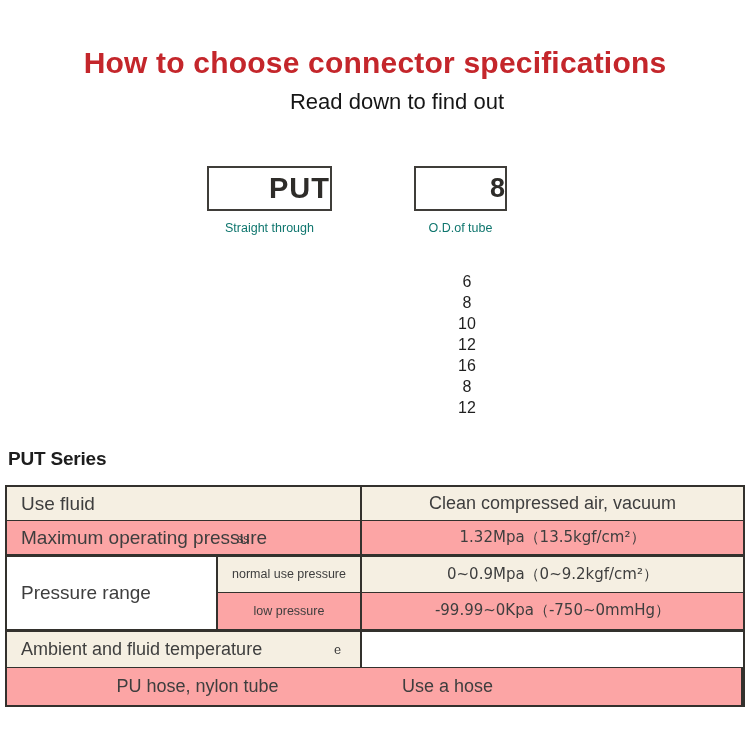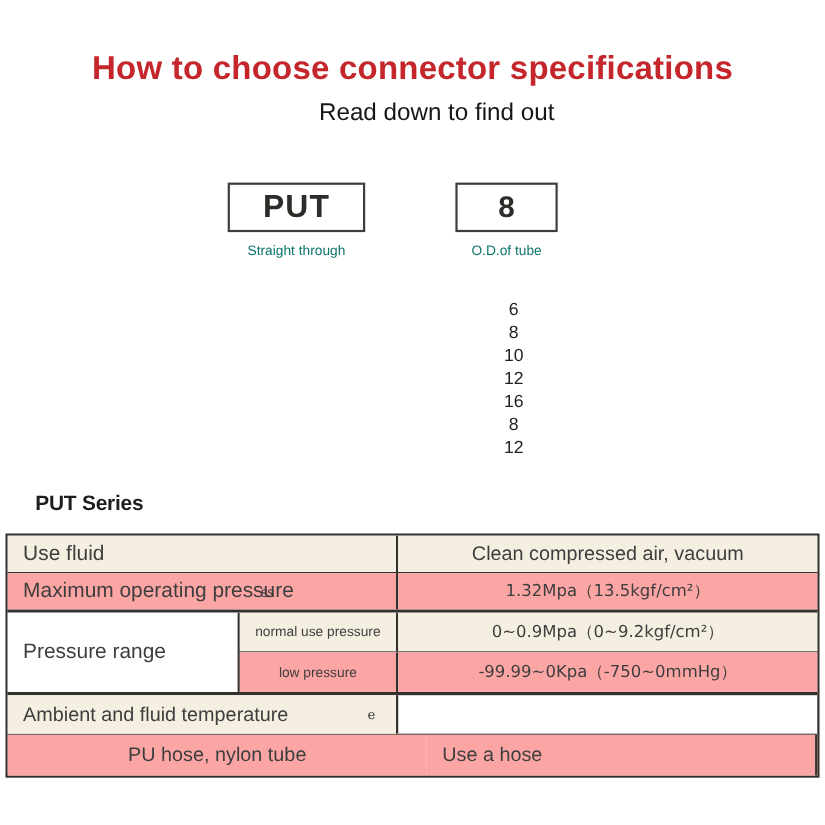--- a/index.html
+++ b/index.html
@@ -24,21 +24,21 @@
     font-size:22px;font-weight:400;
     color:#161616;
     padding-left:22px;
   }
   
   .code-box{
     position:absolute;
     box-sizing:border-box;
     border:2px solid #3f3d39;
     background:#fff;
-    display:flex;align-items:center;justify-content:center;
+    display:flex;align-items:center;justify-content:flex-end;
     font-weight:bold;color:#2e2c29;
   }
   .code-box.put{left:207px;top:166px;width:125px;height:45px;font-size:29px;letter-spacing:1px;}
   .code-box.size{left:414px;top:166px;width:93px;height:45px;font-size:27px;}
   .code-label{
     position:absolute;text-align:center;
     font-size:12.5px;color:#0f766e;
   }
   .code-label.put{left:197px;top:221px;width:145px;}
   .code-label.size{left:404px;top:221px;width:113px;}
@@ -48,21 +48,20 @@
     text-align:center;color:#1f1f1f;
   }
   .size-list .opt{
     font-size:16px;line-height:21px;height:21px;
   }
   
   .series-heading{
     position:absolute;left:8px;top:448px;
     font-size:19px;font-weight:bold;color:#1d1d1d;
     letter-spacing:-0.2px;
-    margin-left:24px;
   }
   
   .spec-table{
     position:absolute;left:5px;top:485px;width:740px;
     box-sizing:border-box;
     border:2px solid #33312d;
     color:#3e3e3e;
   }
   .t-row{display:flex;box-sizing:border-box;}
   .cell{

